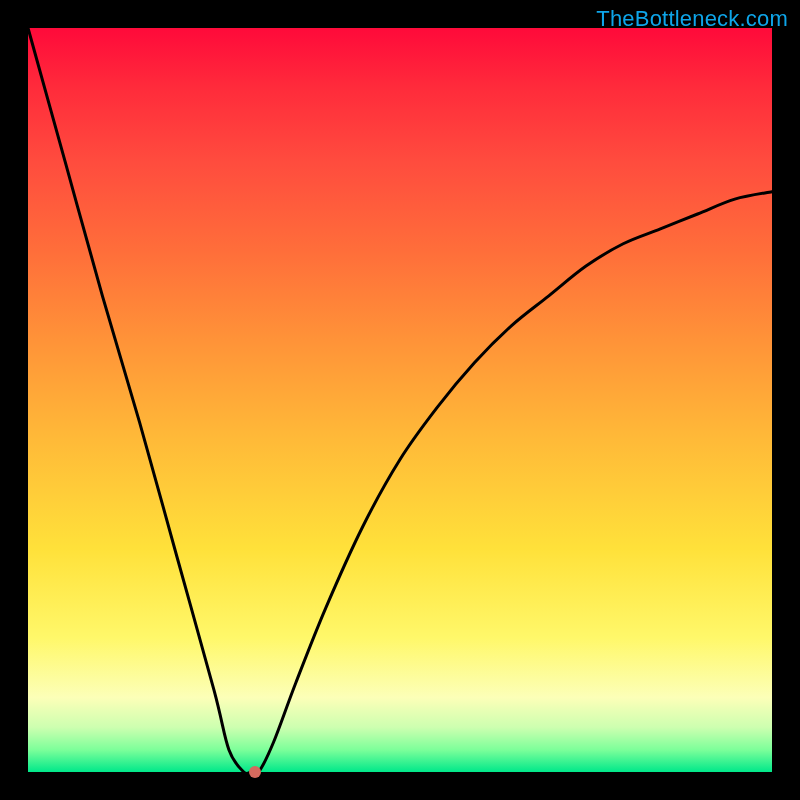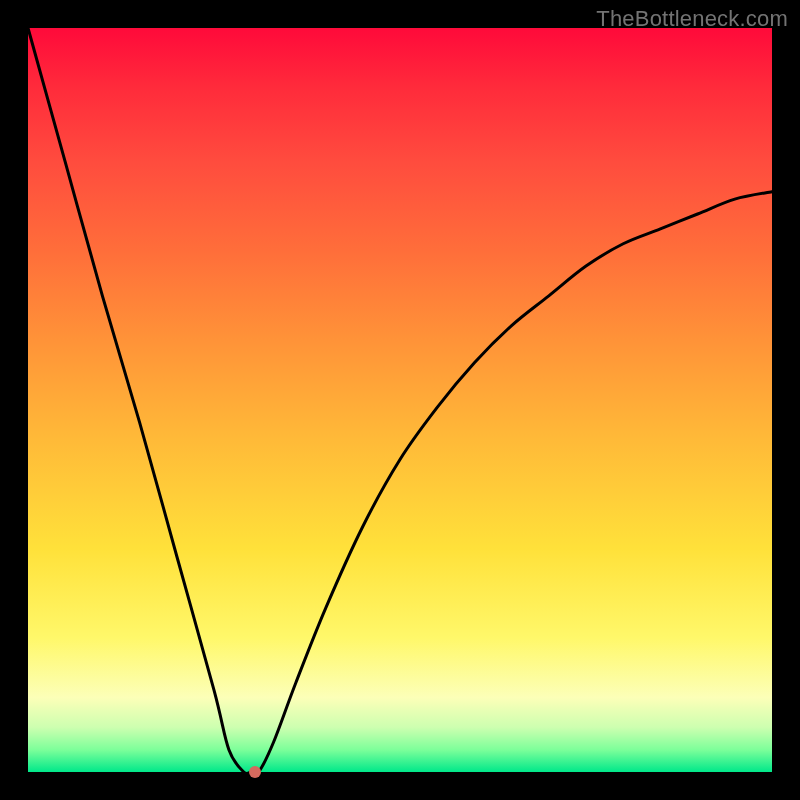--- a/index.html
+++ b/index.html
@@ -29,21 +29,21 @@
       #cdffb0 94%,
       #7dff9a 97%,
       #00e88a 100%);
   }
   .watermark {
     position: absolute;
     top: 6px;
     right: 12px;
     font-family: Arial, Helvetica, sans-serif;
     font-size: 22px;
-    color: #737373;
+    color: #0ea5e9;
     letter-spacing: 0.2px;
     user-select: none;
   }
   svg.curve {
     position: absolute;
     left: 0; top: 0;
     width: 100%; height: 100%;
     overflow: visible;
   }
   .marker {

